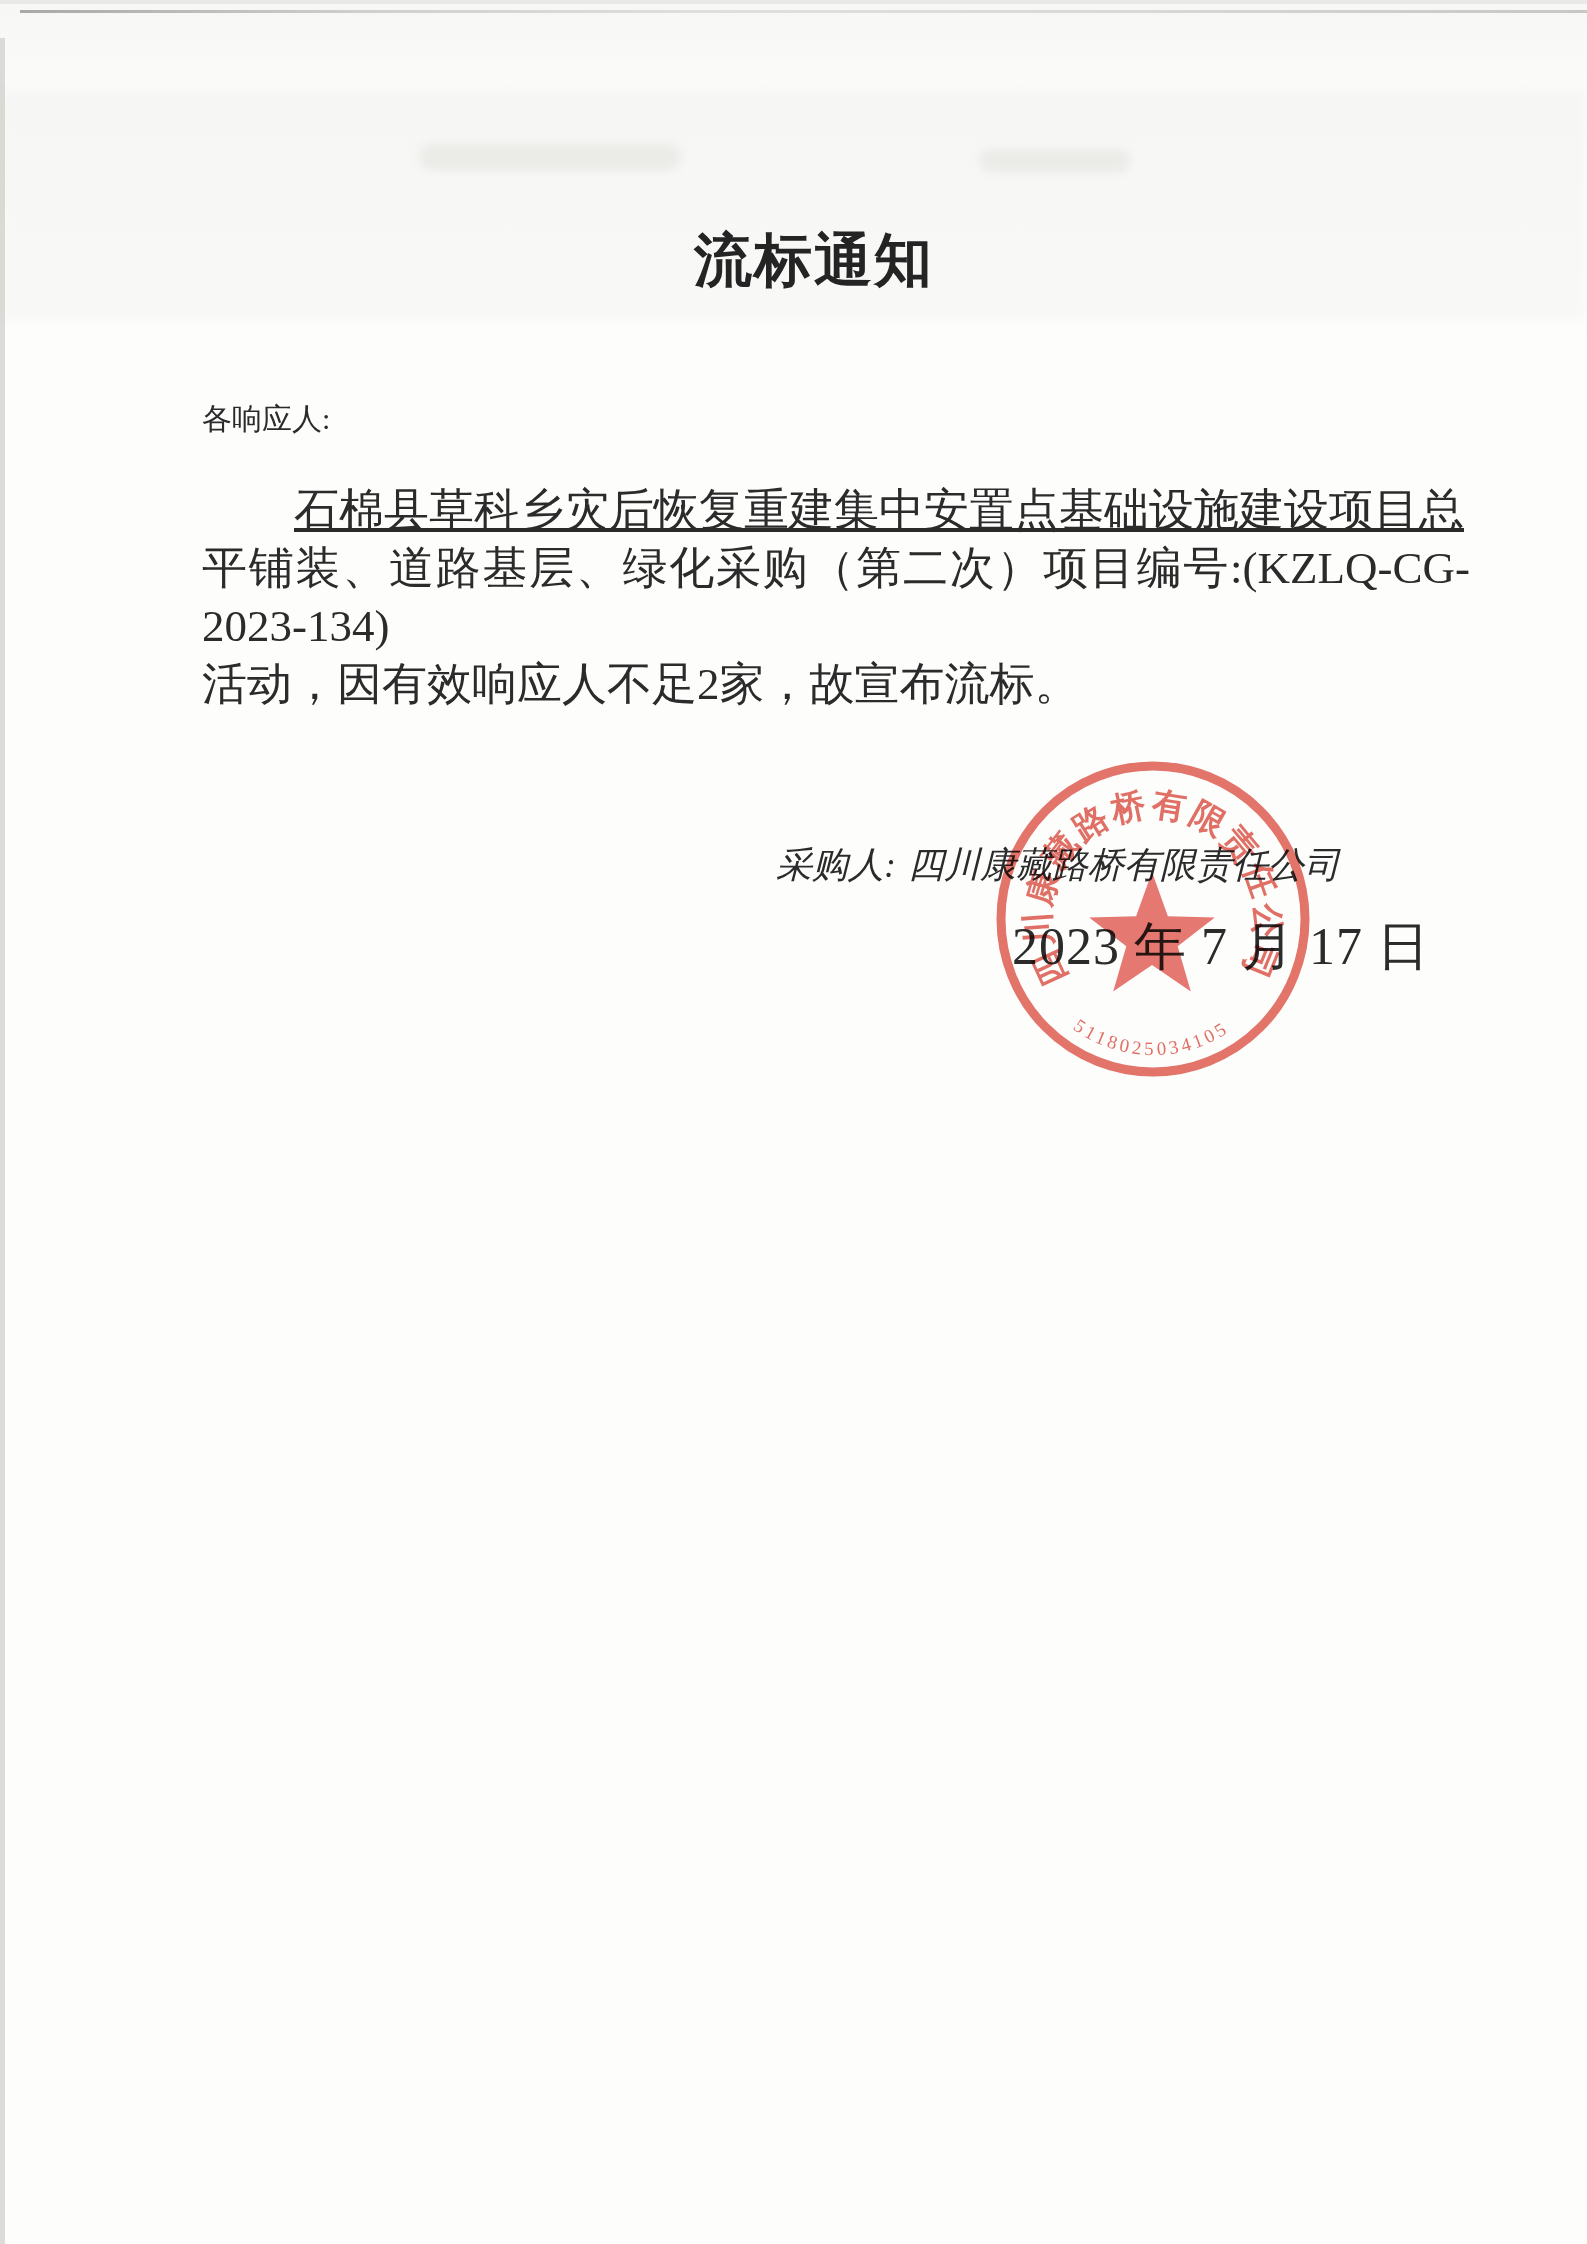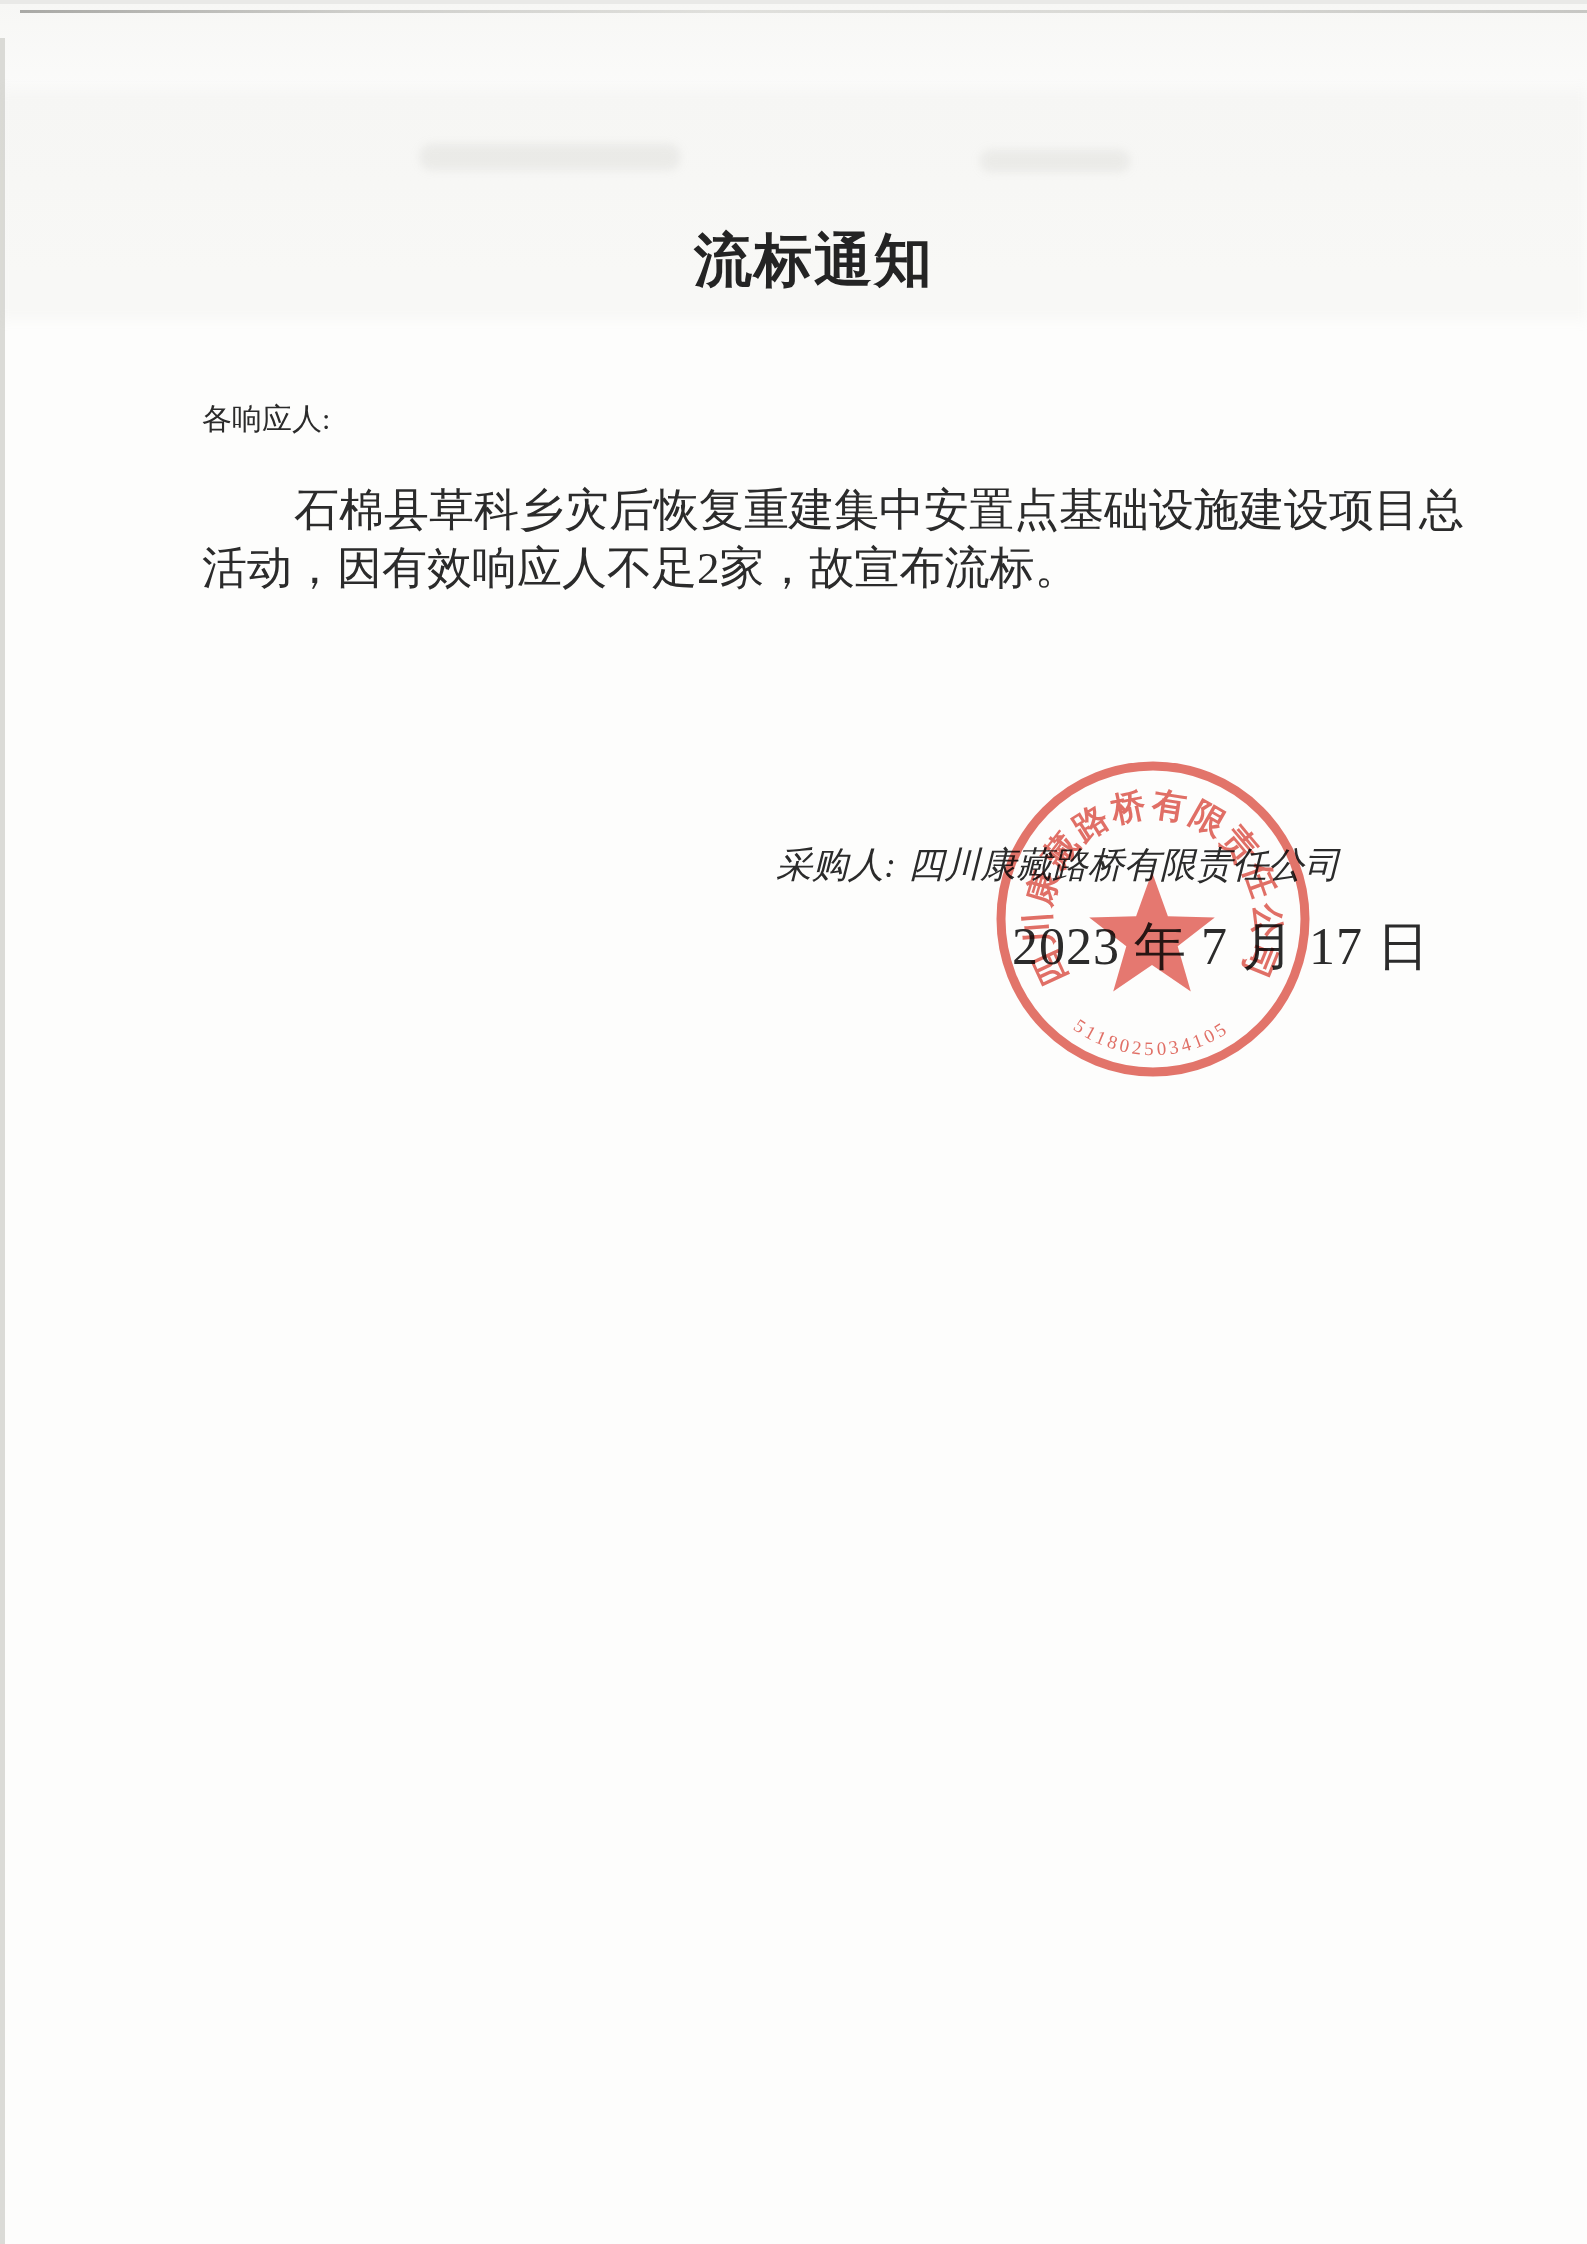--- a/index.html
+++ b/index.html
@@ -73,21 +73,21 @@
     line-height: 1.15;
   }
   .body-paragraph {
     position: absolute;
     top: 477px; left: 202px;
     width: 1268px;
     font-size: 45px;
     line-height: 58px;
     text-align: justify;
   }
-  .body-line.indent { text-indent: 92px; }
+  .body-line.indent { text-indent: 92px; text-decoration: underline; }
   .purchaser-line {
     position: absolute;
     top: 833px; left: 776px;
     font-size: 36px;
     line-height: 56px;
     white-space: nowrap;
     font-style: italic;
   }
   .purchaser-line .gap { display: inline-block; width: 12px; }
   .date-line {
@@ -142,20 +142,21 @@
   <div class="scan-band"></div>
   <div class="scan-blotch-1"></div>
   <div class="scan-blotch-2"></div>
 
   <h1 class="title">流标通知</h1>
 
   <div class="salutation">各响应人:</div>
 
   <div class="body-paragraph">
     <div class="body-line indent">石棉县草科乡灾后恢复重建集中安置点基础设施建设项目总</div>
+    <div class="body-line">平铺装、道路基层、绿化采购（第二次）项目编号:(KZLQ-CG-2023-134)</div>
     <div class="body-line">活动，因有效响应人不足2家，故宣布流标。</div>
   </div>
 
   <div class="purchaser-line"><span>采购人:</span><span class="gap"></span><span>四川康藏路桥有限责任公司</span></div>
 
   <div class="date-line">2023 年 7 月 17 日</div>
 
   <svg class="seal" viewBox="0 0 322 322" aria-hidden="true">
     <defs>
       <path id="sealCoArc" d="M 76.6 220.1 A 103 103 0 1 1 245.4 220.1" fill="none"></path>

